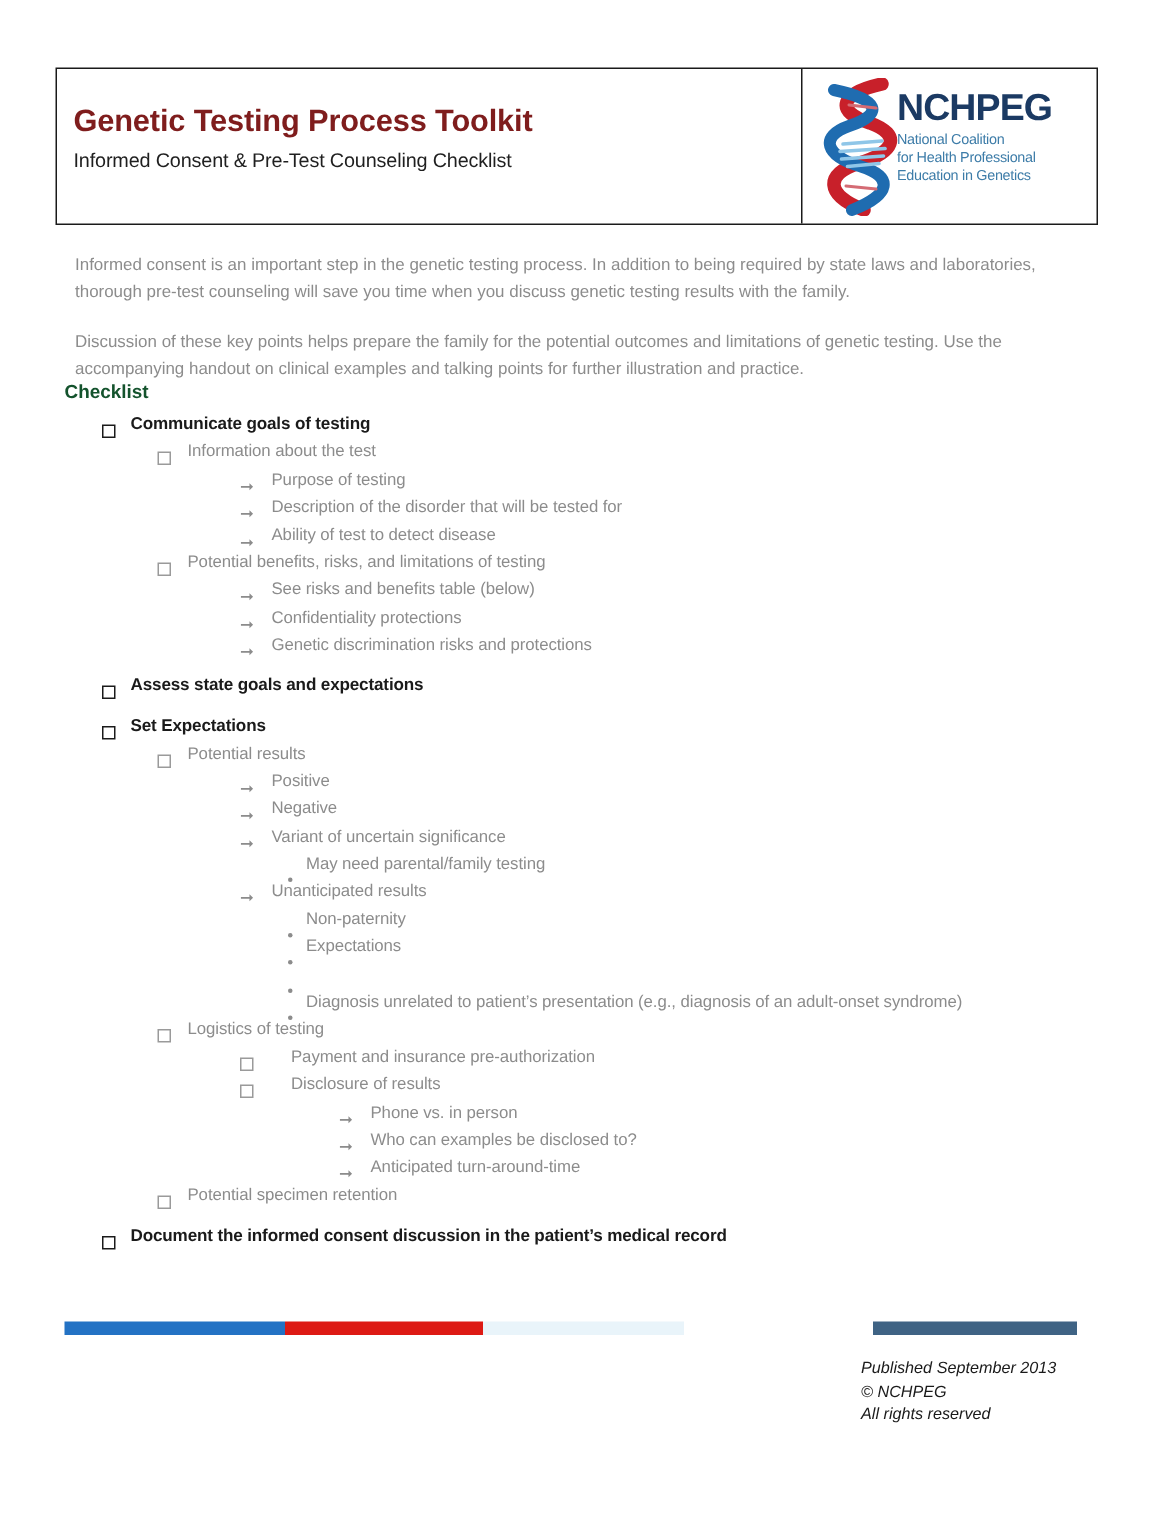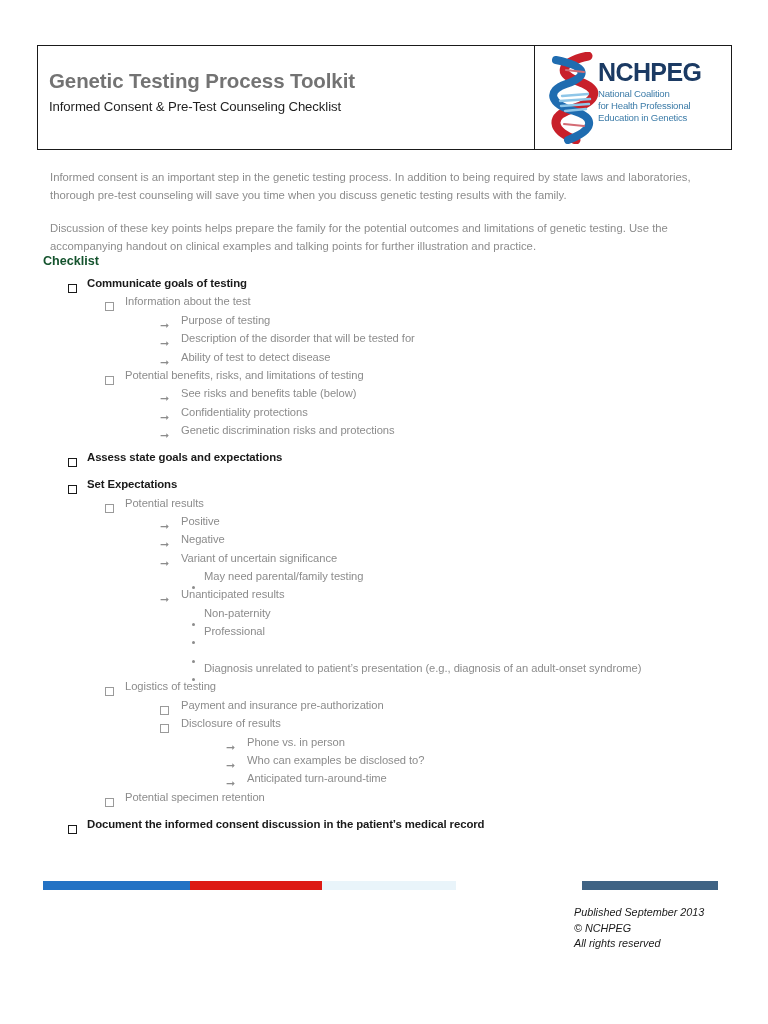--- a/index.html
+++ b/index.html
@@ -28,21 +28,21 @@
   }
   .header-title-cell {
     width: 497px;
     box-sizing: border-box;
     border-right: 1px solid #1a1a1a;
     padding: 22px 0 0 11px;
   }
   .doc-title {
     font-size: 20.5px;
     font-weight: bold;
-    color: #737373;
+    color: #7f1d1d;
     letter-spacing: -0.1px;
     line-height: 1.25;
   }
   .doc-subtitle {
     font-size: 13.2px;
     font-weight: normal;
     color: #1f1f1f;
     margin-top: 5px;
     letter-spacing: -0.1px;
   }
@@ -165,21 +165,21 @@
     background: #8c8c8c;
     position: relative;
     top: 5px;
   }
 
   
   .lvl-1 { padding-left: 68px; text-align: center; }
   .lvl-2 { padding-left: 92px; margin-left: 13px; }
   .lvl-3 { padding-left: 160px; }
   .lvl-4 { padding-left: 192px; }
-  .lvl-3b { padding-left: 160px; }
+  .lvl-3b { padding-left: 160px; gap: 13px; }
   .lvl-4b { padding-left: 226px; }
 
   .gap-1 { width: 19px; }   
   .gap-2 { width: 20px; }
   .gap-3 { width: 21px; }
   .gap-4 { width: 12px; }
 
   .t-bold {
     font-size: 11.4px;
     font-weight: bold;
@@ -350,21 +350,21 @@
     <span class="label t-gray">Unanticipated results</span>
   </div>
 
   <div class="row lvl-4">
     <span class="marker gap-4"><span class="dot"></span></span>
     <span class="label t-gray">Non-paternity</span>
   </div>
 
   <div class="row lvl-4">
     <span class="marker gap-4"><span class="dot"></span></span>
-    <span class="label t-gray">Professional</span>
+    <span class="label t-gray">Expectations</span>
   </div>
 
   <div class="row lvl-4">
     <span class="marker gap-4"><span class="dot"></span></span>
   </div>
 
   <div class="row lvl-4">
     <span class="marker gap-4"><span class="dot"></span></span>
     <span class="label t-gray">Diagnosis unrelated to patient’s presentation (e.g., diagnosis of an adult-onset syndrome)</span>
   </div>

